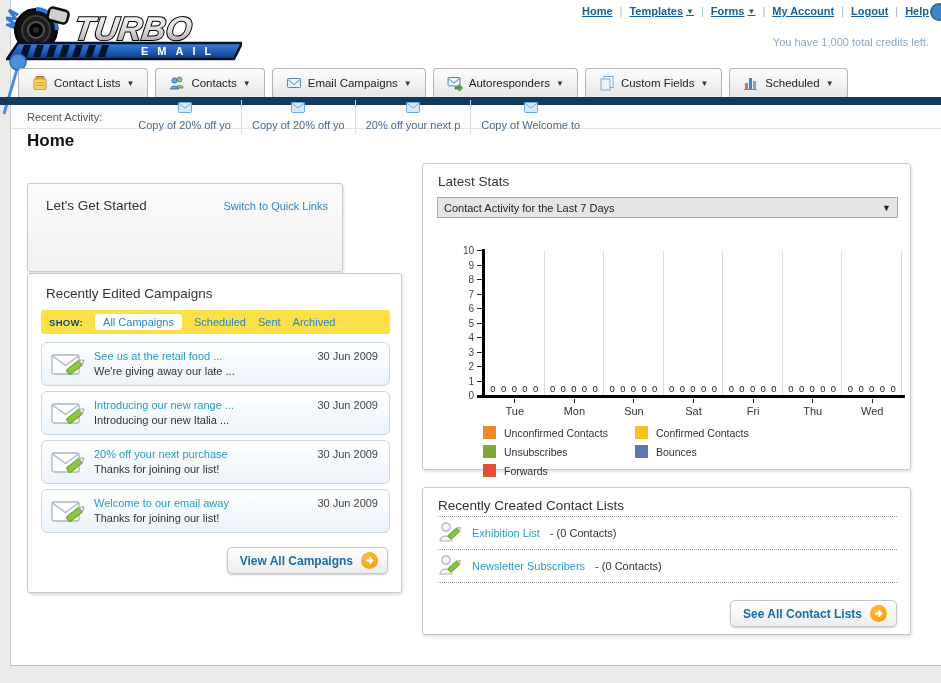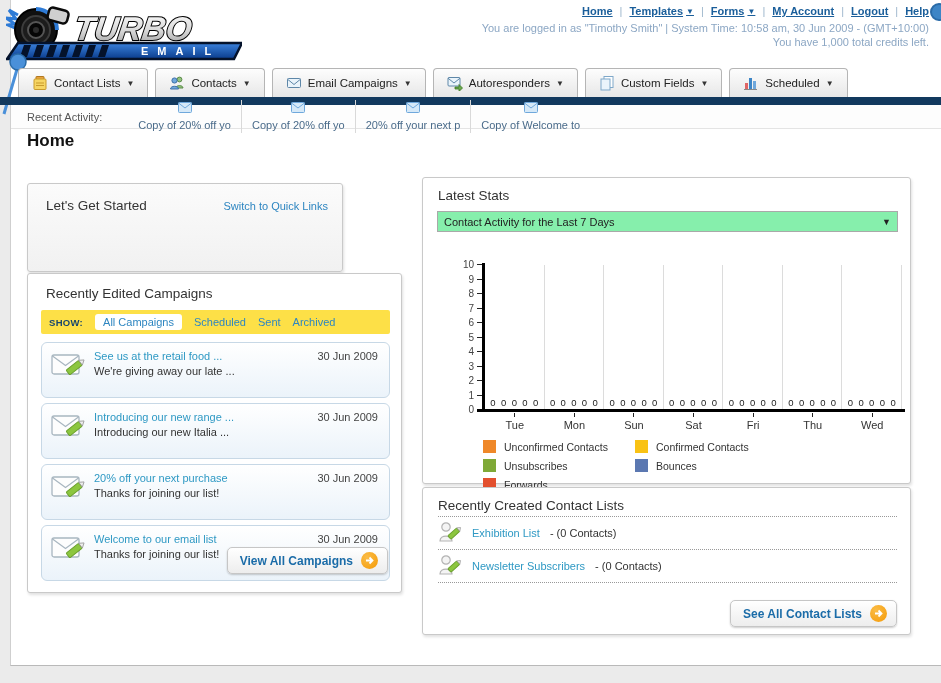--- a/index.html
+++ b/index.html
@@ -47,32 +47,32 @@
   .gs-btn { width:163px; height:38px; display:flex; align-items:center; justify-content:center; gap:9px; background:linear-gradient(#F6FBFE,#D2E8F6); border:1px solid #B9D4EA; border-radius:6px; box-shadow:0 1px 2px rgba(0,0,0,0.18); font-size:13px; font-weight:bold; color:#1B6CA8; cursor:pointer; }
 
   
   #panel-campaigns { left:27px; top:273px; width:375px; height:320px; }
   #panel-campaigns .panel-title { position:absolute; left:18px; top:12px; }
   .filter-bar { position:absolute; left:13px; top:36px; width:349px; height:24px; background:#fde047; display:flex; align-items:center; gap:12px; padding:0 8px; border-radius:2px; }
   .filter-label { font-size:9.5px; font-weight:bold; color:#16456E; letter-spacing:0.3px; }
   .filter-link { font-size:11px; color:#2E86C1; cursor:pointer; }
   .filter-link.active { background:#FFF; padding:2px 8px; border-radius:3px; }
   .campaign-rows { position:absolute; left:13px; top:68px; width:349px; }
-  .campaign-row { position:relative; height:56px; margin-bottom:5px; border:1px solid #C7D8E6; border-radius:6px; background:linear-gradient(#FFFFFF,#EBF3FA); cursor:pointer; }
+  .campaign-row { position:relative; height:44px; margin-bottom:5px; border:1px solid #C7D8E6; border-radius:6px; background:linear-gradient(#FFFFFF,#EBF3FA); cursor:pointer; }
   .campaign-row .row-icon { position:absolute; left:9px; top:7px; }
   .campaign-title { position:absolute; left:52px; top:7px; font-size:11px; color:#2F99C4; cursor:pointer; }
   .campaign-sub { position:absolute; left:52px; top:22px; font-size:11px; color:#333; }
   .campaign-date { position:absolute; right:11px; top:7px; font-size:11px; color:#444; }
   .panel-btn { display:flex; align-items:center; gap:8px; padding:4px 9px 4px 12px; background:linear-gradient(#FFFFFF,#EDEDED); border:1px solid #C6C6C6; border-radius:5px; box-shadow:0 1px 2px rgba(0,0,0,0.2); font-size:12px; font-weight:bold; color:#1B6CA8; cursor:pointer; }
   #view-all-btn { position:absolute; right:13px; top:273px; }
 
   
-  #panel-stats { left:422px; top:177px; width:489px; height:307px; }
+  #panel-stats { left:422px; top:163px; width:489px; height:307px; }
   #panel-stats .panel-title { position:absolute; left:15px; top:10px; }
-  .stats-dropdown { position:absolute; left:14px; top:33px; width:461px; height:21px; border:1px solid #A9A9A9; background:#86efac; display:flex; align-items:center; justify-content:space-between; padding:0 6px; font-size:11px; color:#222; cursor:pointer; }
+  .stats-dropdown { position:absolute; left:14px; top:33px; width:461px; height:21px; border:1px solid #A9A9A9; background:#e5e5e5; display:flex; align-items:center; justify-content:space-between; padding:0 6px; font-size:11px; color:#222; cursor:pointer; }
   .dd-arrow { font-size:9px; color:#222; }
 
   .y-axis { position:absolute; left:26px; top:87px; width:33px; height:145px; }
   .y-tick { position:absolute; right:0; display:flex; align-items:center; gap:3px; font-size:10px; color:#444; }
   .y-tick i { display:block; width:5px; height:1px; background:#222; }
   .axis-y { position:absolute; left:59px; top:85px; width:3px; height:148px; background:#000; }
   .axis-x { position:absolute; left:54px; top:231px; width:428px; height:3px; background:#000; }
   .plot { position:absolute; left:62px; top:87px; width:417px; height:144px; display:flex; }
   .chart-group { flex:1; position:relative; border-right:1px solid #DCDCDC; }
   .chart-values { position:absolute; left:0; right:0; bottom:1px; display:flex; justify-content:space-evenly; font-size:9.5px; color:#222; }
@@ -163,21 +163,20 @@
         </a>
         <span class="sep">|</span>
       <a>
           <span>Logout</span>
         </a>
         <span class="sep">|</span>
       <a>
           <span>Help</span>
         </a>
     </div>
-    <div class="login-line">You are logged in as "Timothy Smith" | System Time: 10:58 am, 30 Jun 2009 - (GMT+10:00)</div>
     <div class="credits-line">You have 1,000 total credits left.</div>
     <div class="blue-ball-right"></div>
   </div>
 
   <div class="pin-decoration">
     <svg width="30" height="70" viewBox="0 0 30 70">
       <path d="M18 18 Q10 45 4 66" stroke="#4A90D9" stroke-width="3" fill="none"></path>
       <circle cx="18" cy="14" r="8" fill="#4A90D9" stroke="#2A6BA8" stroke-width="1.5"></circle>
     </svg>
   </div>
@@ -333,21 +332,21 @@
       </div>
       <div class="campaign-row">
         <svg class="row-icon" width="38" height="30" viewBox="0 0 38 30">
             <rect x="1" y="5" width="27" height="19" rx="2" fill="#FDFDFD" stroke="#A8B6C0" stroke-width="1.3"></rect>
             <path d="M1.5 6 L14.5 15.5 L27.5 6" fill="none" stroke="#A8B6C0" stroke-width="1.2"></path>
             <g transform="rotate(-38 24 17)">
               <rect x="15" y="14" width="16" height="6" rx="1" fill="#8CC63F" stroke="#6AA02C"></rect>
               <polygon points="31,14 35.5,17 31,20" fill="#EDEDED" stroke="#999" stroke-width="0.8"></polygon>
             </g>
           </svg>
-        <a class="campaign-title">Welcome to our email list</a>
+        <a class="campaign-title">Welcome to our email away</a>
         <div class="campaign-sub">Thanks for joining our list!</div>
         <div class="campaign-date">30 Jun 2009</div>
       </div>
     </div>
     <div class="panel-btn" id="view-all-btn">
       <span>View All Campaigns</span>
       <span class="arrow-circle">
           <svg width="11" height="11" viewBox="0 0 11 11">
             <path d="M2 5.5 h6 M5.5 2.5 l3 3 -3 3" stroke="#FFF" stroke-width="1.8" fill="none"></path>
           </svg>

